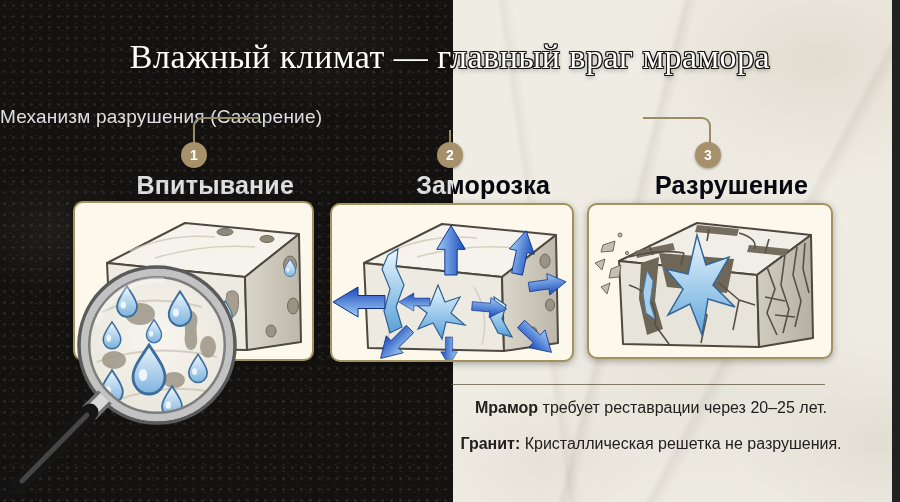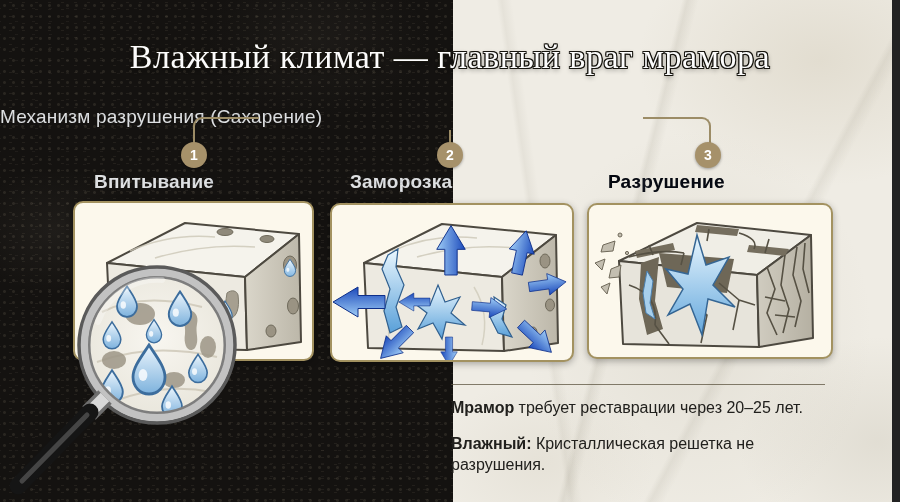--- a/index.html
+++ b/index.html
@@ -54,39 +54,39 @@
     border-top:2px solid #9c8c66;border-right:2px solid #9c8c66;border-top-right-radius:9px;}
   .connector-mid{position:absolute;left:449px;top:130px;width:2px;height:14px;background:#9c8c66;z-index:3;}
   
   .step-circle{
     position:absolute;top:142px;width:26px;height:26px;border-radius:50%;
     background:#a6916a;color:#fff;font-size:14px;font-weight:bold;
     display:flex;align-items:center;justify-content:center;z-index:4;
     box-shadow:0 1px 3px rgba(0,0,0,.35);
   }
   .step-label{
-    position:absolute;top:171px;width:200px;text-align:left;
-    font-size:19px;font-weight:bold;letter-spacing:.2px;z-index:3;
+    position:absolute;top:171px;width:200px;text-align:right;
+    font-size:25px;font-weight:bold;letter-spacing:.2px;z-index:3;
   }
   
   .panel{
     position:absolute;background:#fcf8ec;border:2px solid #a39260;border-radius:10px;
     box-shadow:0 2px 7px rgba(0,0,0,.3);z-index:2;overflow:hidden;
   }
   .panel svg{display:block;width:100%;height:100%;}
   .panel-1{left:73px;top:201px;width:237px;height:156px;}
   .panel-2{left:330px;top:203px;width:240px;height:155px;}
   .panel-3{left:587px;top:203px;width:242px;height:152px;}
   
   .magnifier{position:absolute;left:2px;top:252px;width:250px;height:250px;z-index:6;}
   
   .divider{position:absolute;left:451px;top:384px;width:374px;height:0;
     border-top:1.5px solid rgba(92,84,64,.75);z-index:3;}
   .footer{
-    position:absolute;left:451px;top:397px;width:400px;text-align:left;
+    position:absolute;left:451px;top:397px;width:400px;text-align:center;
     font-size:16px;line-height:1.35;color:#21201d;z-index:3;
   }
   .footer p{margin:0;}
   .footer .marble-note{margin-bottom:14px;}
 </style>
 </head>
 <body>
 
 <div class="stage">
 
@@ -289,16 +289,16 @@
       <line x1="103" y1="145" x2="87" y2="161" stroke="#6e6e6e" stroke-width="19"></line>
       <line x1="103" y1="145" x2="87" y2="161" stroke="#d8d8d8" stroke-width="12"></line>
       <line x1="88" y1="160" x2="16" y2="234" stroke="#151515" stroke-width="17" stroke-linecap="round"></line>
       <line x1="85" y1="163" x2="20" y2="229" stroke="#454545" stroke-width="5" stroke-linecap="round"></line>
     </g>
   </svg>
 
   <div class="divider"></div>
   <div class="footer">
     <p class="marble-note"><b>Мрамор</b><span> требует реставрации через 20–25 лет.</span></p>
-    <p class="granite-note"><b>Влажный:</b><span> Кристаллическая решетка не разрушения.</span><br></p>
+    <p class="granite-note"><b>Гранит:</b><span> Кристаллическая решетка не разрушения.</span><br></p>
   </div>
 
 </div>
 
 </body></html>

